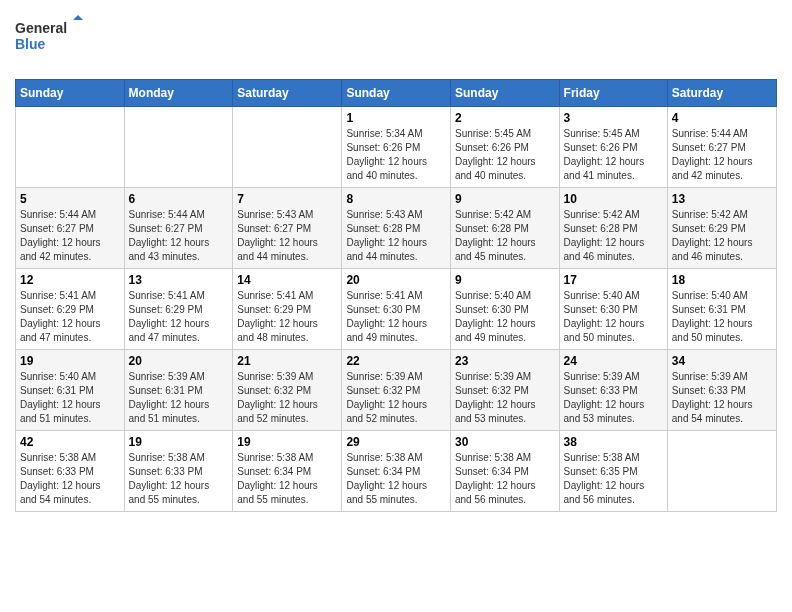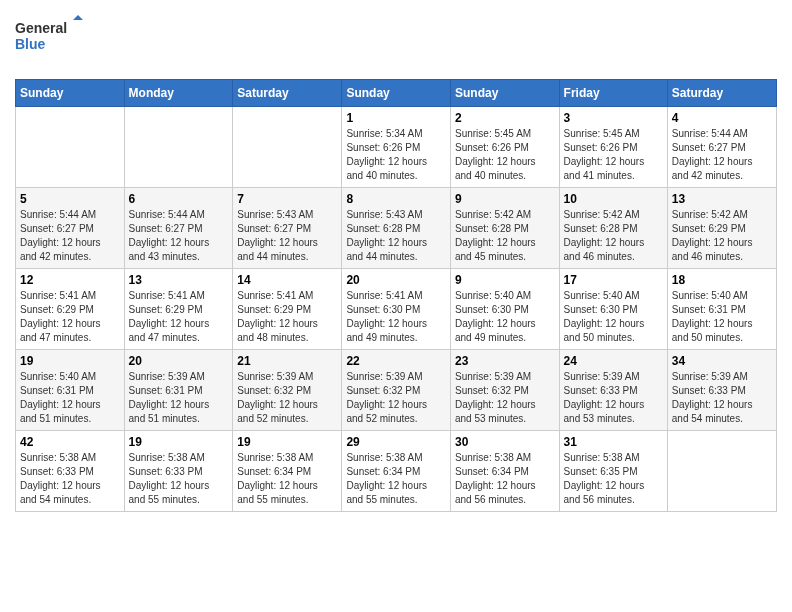--- a/index.html
+++ b/index.html
@@ -320,21 +320,21 @@
 and 55 minutes.</div>
         </td>
         <td>
           <div class="day-number">30</div>
           <div class="day-info" style="white-space: pre-line;">Sunrise: 5:38 AM
 Sunset: 6:34 PM
 Daylight: 12 hours
 and 56 minutes.</div>
         </td>
         <td>
-          <div class="day-number">31</div>
+          <div class="day-number">38</div>
           <div class="day-info" style="white-space: pre-line;">Sunrise: 5:38 AM
 Sunset: 6:35 PM
 Daylight: 12 hours
 and 56 minutes.</div>
         </td>
         <td class="empty-cell"></td>
       </tr>
     </tbody>
 </table>
 

